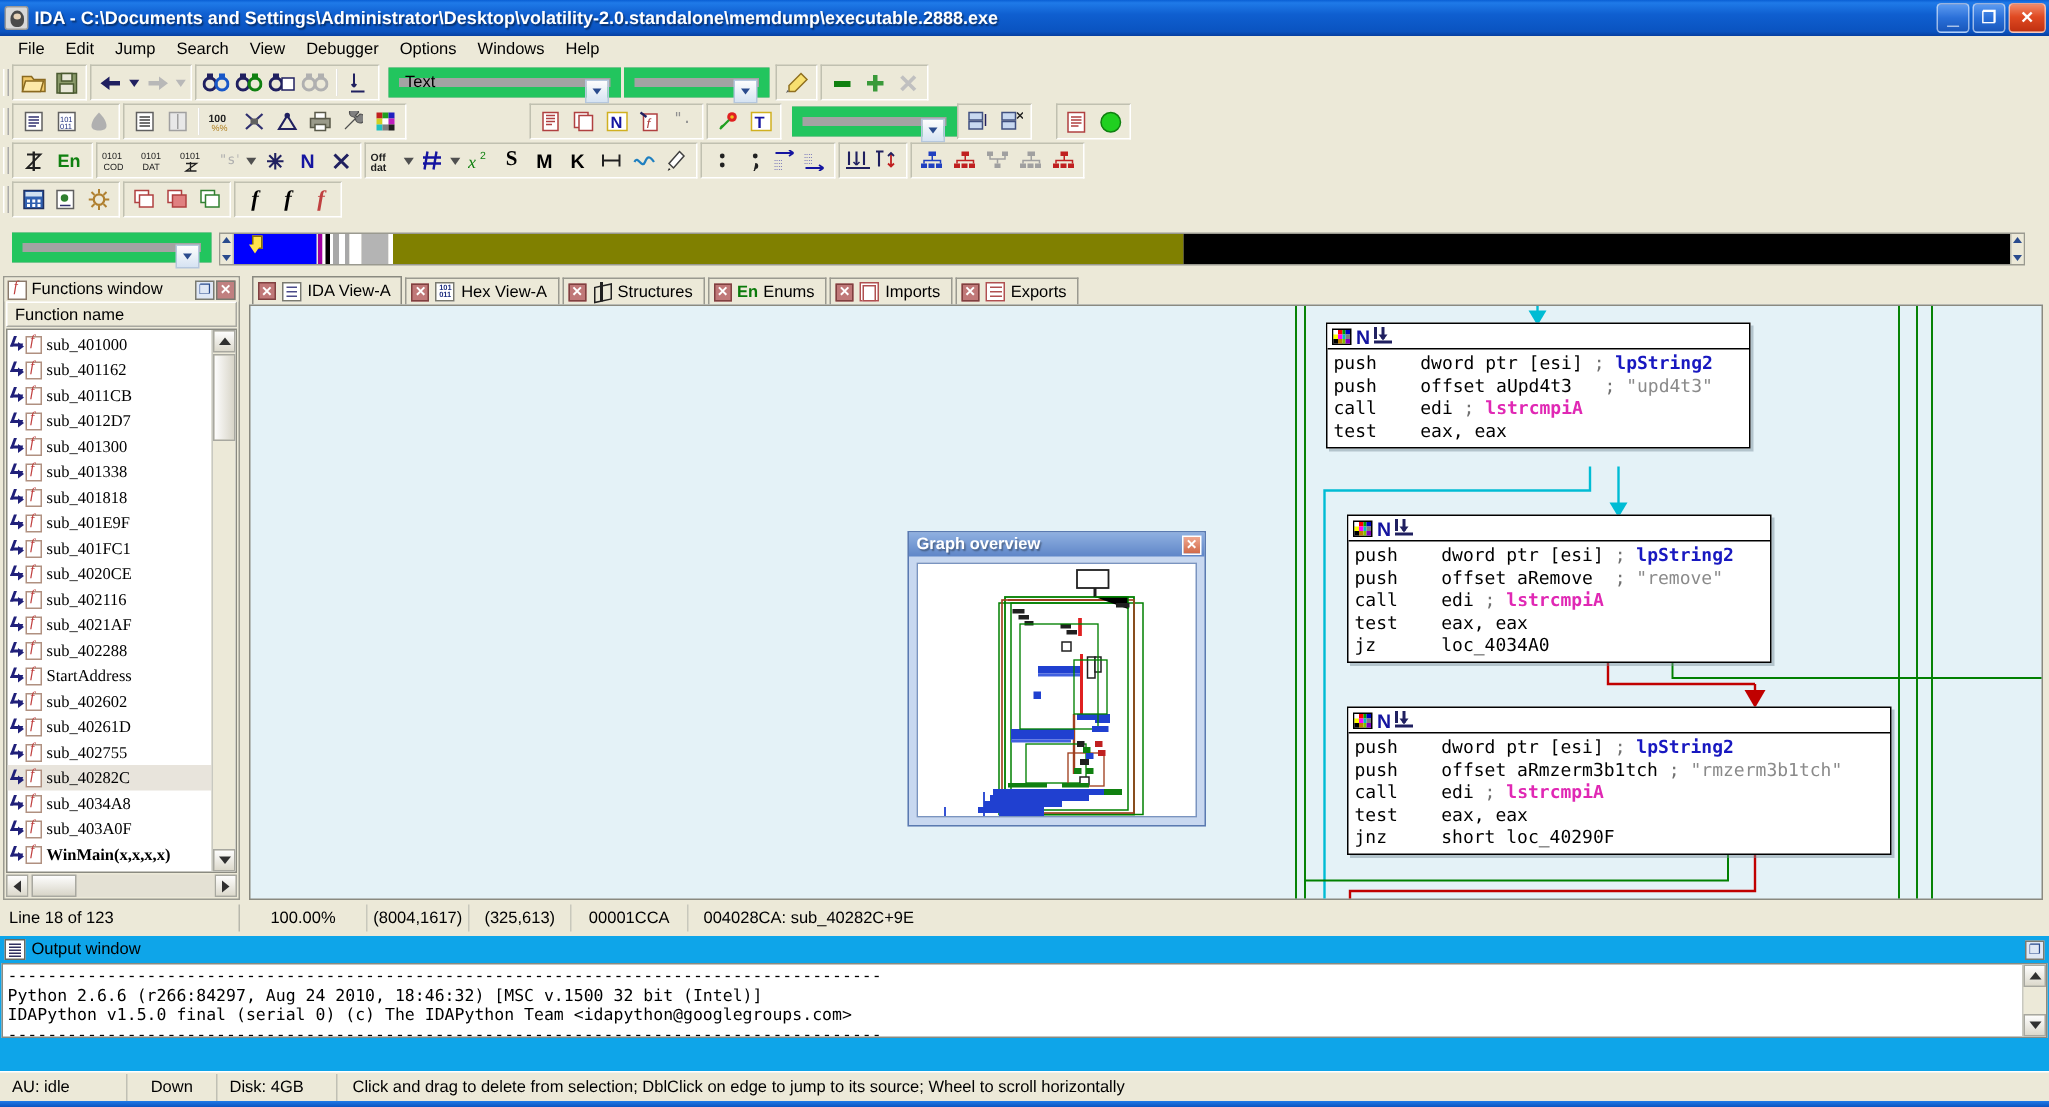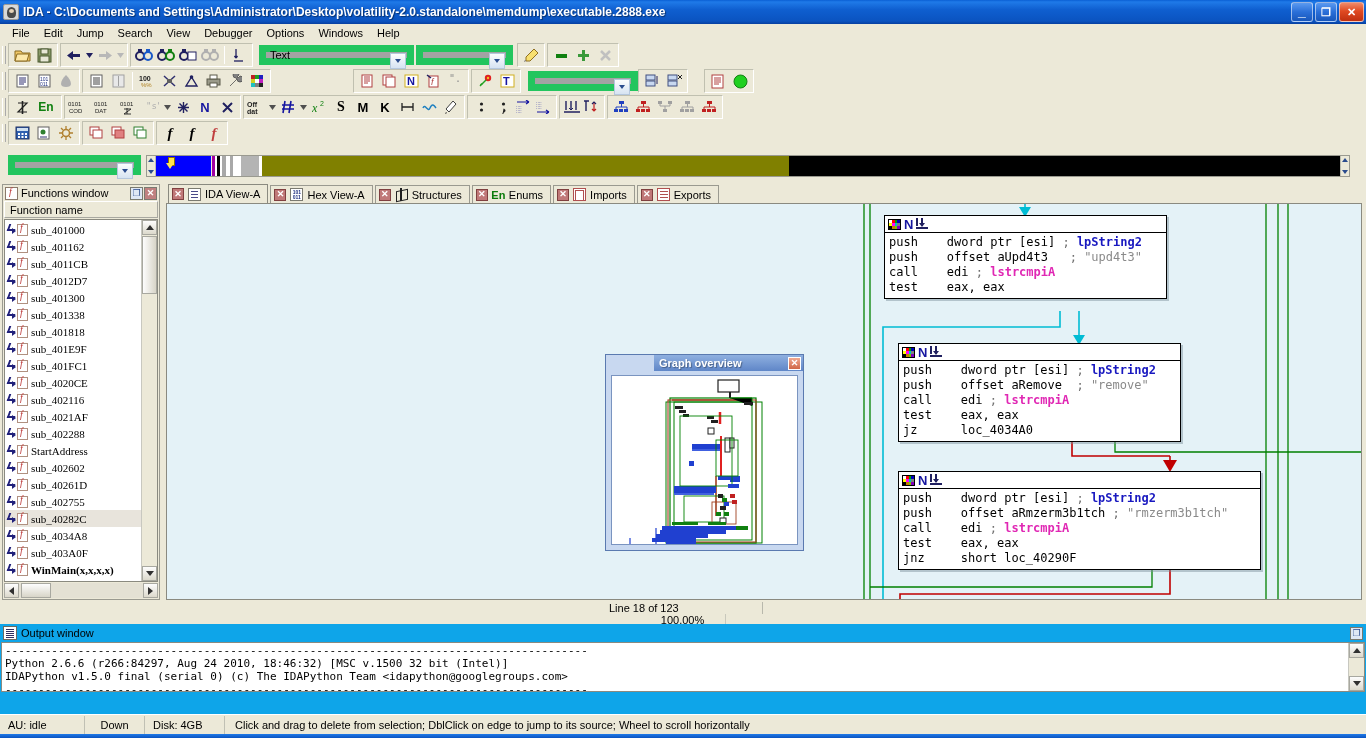--- a/index.html
+++ b/index.html
@@ -269,36 +269,36 @@
   .api { color:#e028b4; font-weight:bold; }
   .semi { color:#707070; }
 
   
   .govw {
     position:absolute; left:604px; top:353px; width:199px; height:197px;
     border:1px solid #5a7ab0; background:#c8d8f0;
   }
   .govw-title {
     height:16px; background:linear-gradient(180deg,#8fb0e0,#5f86c8);
-    display:flex; align-items:center; padding:0 2px 0 5px;margin-left:48px;
+    display:flex; align-items:center; padding:0 2px 0 5px;
   }
   .govw-title .t { flex:1; color:#fff; font-size:11px; font-weight:bold;
     text-shadow:1px 1px 1px rgba(0,0,0,.35); }
   .govw-close {
     width:13px;height:13px; background:linear-gradient(180deg,#f0a890,#d06848);
     border:1px solid #fff; color:#fff; font-weight:bold; font-size:9px;
     display:flex;align-items:center;justify-content:center; cursor:pointer; line-height:1;
   }
   .govw-canvas { position:absolute; left:5px; top:20px; right:5px; bottom:5px;
     background:#fff; border:1px solid #7a94c0; overflow:hidden; }
 
   
   .statusrow {
     position:absolute; left:0; top:602px; width:1366px; height:20px;
-    background:#ece9d8; display:flex; align-items:center;flex-direction:column;
+    background:#ece9d8; display:flex; align-items:center;
   }
   .sseg {
     height:18px; display:flex; align-items:center; padding:0 6px; font-size:11px;
     border-right:1px solid #c8c8bc;
   }
   .sseg.first { width:160px; border-right:1px solid #b8b8ac; }
 
   
   .outwin {
     position:absolute; left:0; top:624px; width:1366px; height:90px; background:#0ea5e9;

